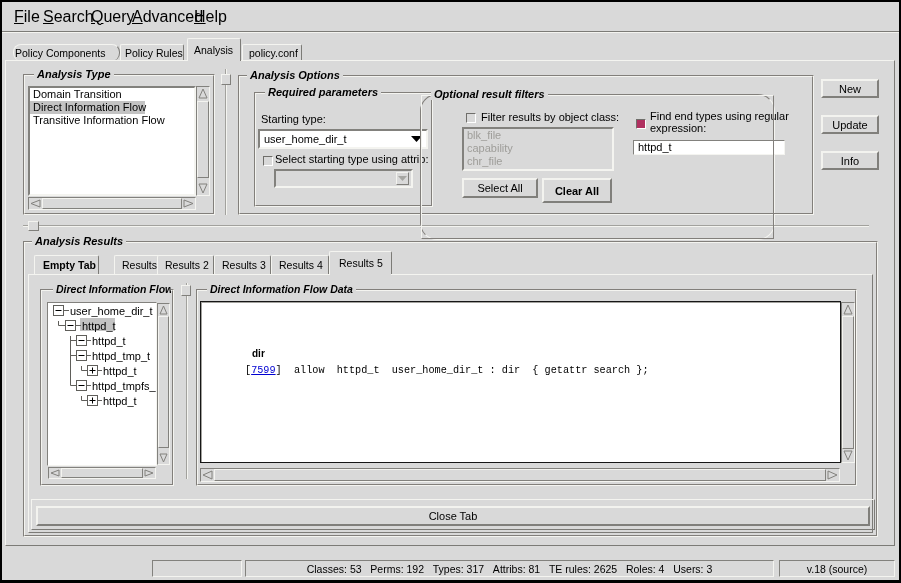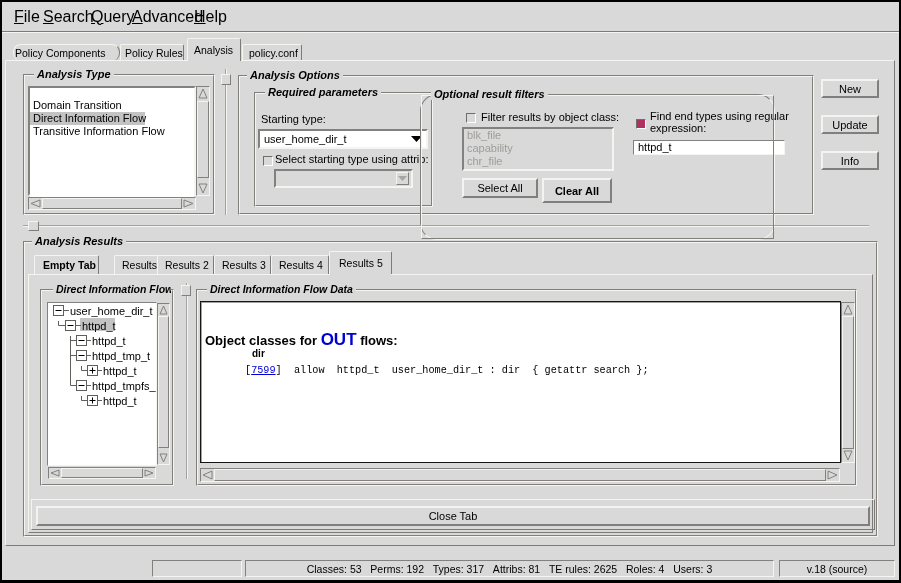--- a/index.html
+++ b/index.html
@@ -61,21 +61,21 @@
 <div class="tab" style="left:185px; top:36px; width:54px;  height:23px; z-index:3; justify-content:flex-start; padding-left:6px;">Analysis</div>
 
 <div class="abs" style="left:3px; top:58px; width:890px; height:486px; background:#d9d9d9;
   border-top:1px solid #f4f4f0; border-left:1px solid #f4f4f0; border-right:1px solid #7c7b77; border-bottom:1px solid #7c7b77;"></div>
 <div class="abs" style="left:186px; top:58px; width:52px; height:2px; background:#d9d9d9; z-index:4;"></div>
 
 <div class="abs gbox" style="left:21px; top:72px; width:192px; height:141px;text-decoration:underline;">
   <span class="glabel" style="left:10px;">Analysis Type</span>
 </div>
 <div class="abs sunken" style="left:26px; top:84px; width:168px; height:110px;"></div>
-<div class="abs" style="left:28px; top:86px; width:164px; height:106px; background:#fff; overflow:hidden; font-size:11px;margin-top:11px;">
+<div class="abs" style="left:28px; top:86px; width:164px; height:106px; background:#fff; overflow:hidden; font-size:11px;">
   <div style="height:13px; padding-left:3px; white-space:nowrap;">Domain Transition</div>
   <div style="height:13px; padding-left:3px; white-space:nowrap; background:#c3c3c3; display:inline-block; width:115px;">Direct Information Flow</div>
   <div style="height:13px; padding-left:3px; white-space:nowrap;">Transitive Information Flow</div>
 </div>
 
 <div class="abs" id="sb-lv" style="left:194px; top:84px; width:14px; height:110px;">
       <div style="position:absolute;left:0;top:0;width:14px;height:110px;border:1px solid #82817d;border-bottom-color:#f4f4f0;border-right-color:#f4f4f0;background:#d9d9d9;"></div>
       <svg style="position:absolute;left:1px;top:1px;" width="12" height="13">
         <polygon points="6,2 10,11 2,11" fill="#d9d9d9" stroke="#82817d" stroke-width="1"></polygon>
       </svg>
@@ -257,21 +257,20 @@
 <div class="abs" style="left:184px; top:281px; width:1px; height:196px; background:#a2a19d;"></div>
 <div class="abs" style="left:185px; top:281px; width:1px; height:196px; background:#f4f4f0;"></div>
 <div class="abs raised1" style="left:179px; top:283px; width:10px; height:11px;"></div>
 
 <div class="abs gbox" style="left:194px; top:287px; width:661px; height:197px;">
   <span class="glabel" style="left:10px; font-size:10.5px;">Direct Information Flow Data</span>
 </div>
 <div class="abs" style="left:198px; top:299px; width:641px; height:162px; background:#fff;
   border:1px solid #161616; box-shadow:inset 1px 1px 0 #a3a29e;"></div>
 <div class="abs" style="left:203px; top:300px; width:630px; height:158px; overflow:hidden;">
-  <div class="abs" style="left:0; top:28px; font-size:13px; font-weight:bold; white-space:nowrap;">Object classes for <span style="color:#0000d2; font-size:17px;">OUT</span> flows:</div>
   <div class="abs" style="left:47px; top:46px; font-size:10px; font-weight:bold;">dir</div>
   <div class="abs" style="left:40px; top:63px; font-family:'Liberation Mono', monospace; font-size:10.2px; white-space:nowrap;">[<span style="color:#0000d2; text-decoration:underline;">7599</span>]&nbsp;&nbsp;allow&nbsp;&nbsp;httpd_t&nbsp;&nbsp;user_home_dir_t&nbsp;:&nbsp;dir&nbsp;&nbsp;{&nbsp;getattr&nbsp;search&nbsp;};</div>
 </div>
 <div class="abs" id="sb-dv" style="left:839px; top:300px; width:14px; height:161px;">
       <div style="position:absolute;left:0;top:0;width:14px;height:161px;border:1px solid #82817d;border-bottom-color:#f4f4f0;border-right-color:#f4f4f0;background:#d9d9d9;"></div>
       <svg style="position:absolute;left:1px;top:1px;" width="12" height="13">
         <polygon points="6,2 10,11 2,11" fill="#d9d9d9" stroke="#82817d" stroke-width="1"></polygon>
       </svg>
       <svg style="position:absolute;left:1px;top:147px;" width="12" height="13">
         <polygon points="2,2 10,2 6,11" fill="#d9d9d9" stroke="#82817d" stroke-width="1"></polygon>

